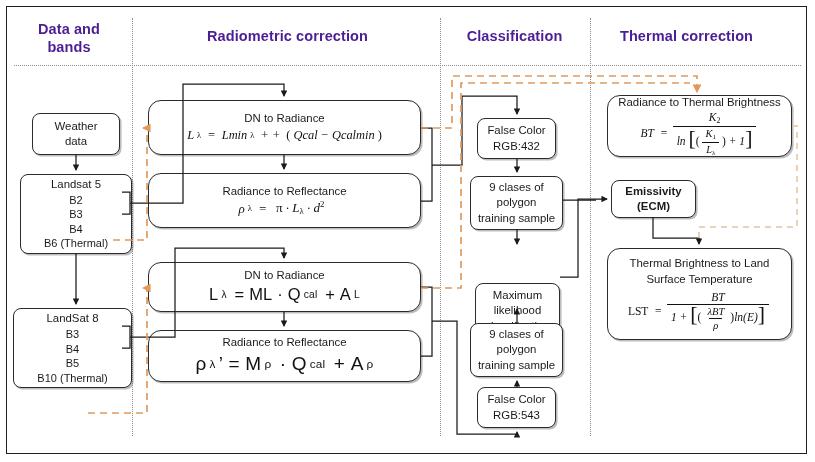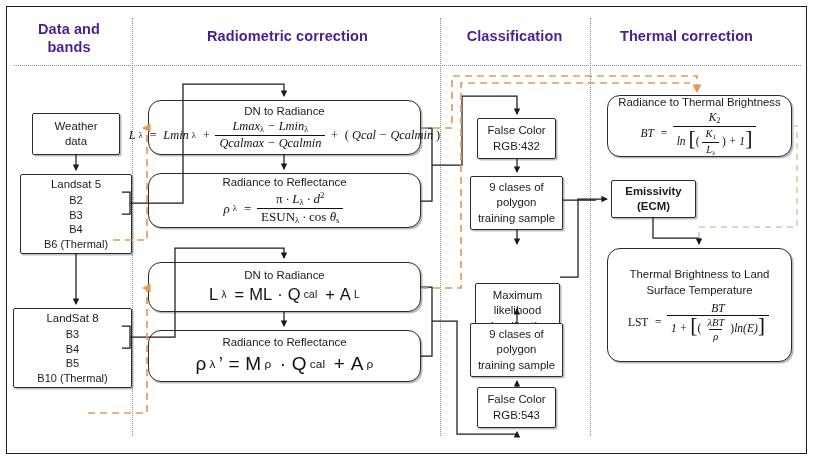--- a/index.html
+++ b/index.html
@@ -5,21 +5,21 @@
   html,body{margin:0;padding:0;background:#ffffff;}
   body{font-family:"Liberation Sans",sans-serif;}
   #stage{position:relative;width:815px;height:462px;background:#ffffff;overflow:hidden;}
   #frame{position:absolute;left:6px;top:6px;width:801px;height:448px;border:1.5px solid #231f20;box-sizing:border-box;}
 
   .hdr{position:absolute;font-weight:bold;font-size:14.5px;color:#4c1d95;text-align:center;line-height:1.25;letter-spacing:.1px;}
 
   .vsep{position:absolute;border-left:1.6px dotted #8e8e8e;}
   .hsep{position:absolute;border-top:1.6px dotted #8e8e8e;}
 
-  .node{position:absolute;box-sizing:border-box;border:1.6px solid #2b2b2b;border-radius:2px;
+  .node{position:absolute;box-sizing:border-box;border:1.6px solid #2b2b2b;border-radius:8px;
         background:#fff;display:flex;flex-direction:column;align-items:center;justify-content:center;
         text-align:center;color:#1a1a1a;font-size:11.4px;line-height:1.32;
         box-shadow:1.6px 1.6px 0 rgba(90,90,90,.40);padding:2px 4px;}
   .node.wide{border-radius:13px;}
 
   .ttl{font-size:11.4px;margin-bottom:1px;}
   .bandline{font-size:11px;}
 
   svg.overlay{position:absolute;left:0;top:0;width:815px;height:462px;pointer-events:none;}
 
@@ -53,55 +53,50 @@
   <div class="vsep" style="left:132px;top:18px;height:418px;"></div>
   <div class="vsep" style="left:440px;top:18px;height:418px;"></div>
   <div class="vsep" style="left:590px;top:18px;height:418px;"></div>
   <div class="hsep" style="left:14px;top:65px;width:787px;"></div>
 
   <div class="node" style="left:32px;top:113px;width:88px;height:42px;">
     <span>Weather</span>
     <span>data</span>
   </div>
 
-  <div class="node" style="left:20px;top:174px;width:112px;height:80px;justify-content:center;">
+  <div class="node" style="left:20px;top:174px;width:112px;height:80px;justify-content:flex-end;">
     <span class="ttl">Landsat 5</span>
     <span class="bandline">B2</span>
     <span class="bandline">B3</span>
     <span class="bandline">B4</span>
     <span class="bandline">B6 (Thermal)</span>
   </div>
 
   <div class="node" style="left:13px;top:308px;width:119px;height:80px;justify-content:center;">
     <span class="ttl">LandSat 8</span>
     <span class="bandline">B3</span>
     <span class="bandline">B4</span>
     <span class="bandline">B5</span>
     <span class="bandline">B10 (Thermal)</span>
   </div>
 
   <div class="node wide" style="left:148px;top:100px;width:273px;height:55px;">
     <span class="ttl">DN to Radiance</span>
     <span class="mth">
       <i>L</i><sub>λ</sub>&nbsp;=&nbsp;<i>Lmin</i><sub>λ</sub>&nbsp;+
-      <span class="frac">
-        <span class="num"><i>Lmax</i><sub>λ</sub> − <i>Lmin</i><sub>λ</sub></span>
-        <span class="den"><i>Qcalmax</i> − <i>Qcalmin</i></span>
-      </span>
       +&nbsp;<span class="paren">(</span><i>Qcal</i> − <i>Qcalmin</i><span class="paren">)</span>
     </span>
   </div>
 
   <div class="node wide" style="left:148px;top:173px;width:273px;height:55px;">
     <span class="ttl sans">Radiance to Reflectance</span>
     <span class="mth" style="font-size:13px;">
       <i>ρ</i><sub>λ</sub>&nbsp;=
       <span class="frac">
         <span class="num"><span class="up">π</span> · <i>L</i><sub>λ</sub> · <i>d</i><sup>2</sup></span>
-        <span class="den"><span class="up">ESUN</span><sub>λ</sub> · <span class="up">cos</span>&nbsp;<i>θ</i><sub>s</sub></span>
       </span>
     </span>
   </div>
 
   <div class="node wide" style="left:148px;top:262px;width:273px;height:50px;">
     <span class="ttl">DN to Radiance</span>
     <span class="mth big">
       L<sub>λ</sub>&nbsp;=&nbsp;ML&nbsp;·&nbsp;Q<sub>cal</sub>&nbsp;+&nbsp;A<sub>L</sub>
     </span>
   </div>
@@ -153,21 +148,21 @@
             </span><span class="paren">)</span> + 1<span class="brk2">]</span></span>
       </span>
     </span>
   </div>
 
   <div class="node" style="left:611px;top:180px;width:85px;height:38px;font-weight:bold;">
     <span>Emissivity</span>
     <span>(ECM)</span>
   </div>
 
-  <div class="node wide" style="left:607px;top:248px;width:185px;height:114px;">
+  <div class="node wide" style="left:607px;top:248px;width:185px;height:92px;">
     <span class="ttl">Thermal Brightness to Land</span>
     <span class="ttl" style="margin-bottom:4px;text-align:center;">Surface Temperature</span>
     <span class="mth" style="font-size:11.5px;">
       <span class="up">LST</span>&nbsp;=
       <span class="frac">
         <span class="num"><i>BT</i></span>
         <span class="den">1 + <span class="brk2">[</span><span class="paren">(</span><span class="frac" style="font-size:.92em;">
               <span class="num"><i>λBT</i></span>
               <span class="den"><i>ρ</i></span>
             </span><span class="paren">)</span><span class="up" style="font-style:italic;">ln</span>(<i>E</i>)<span class="brk2">]</span></span>

